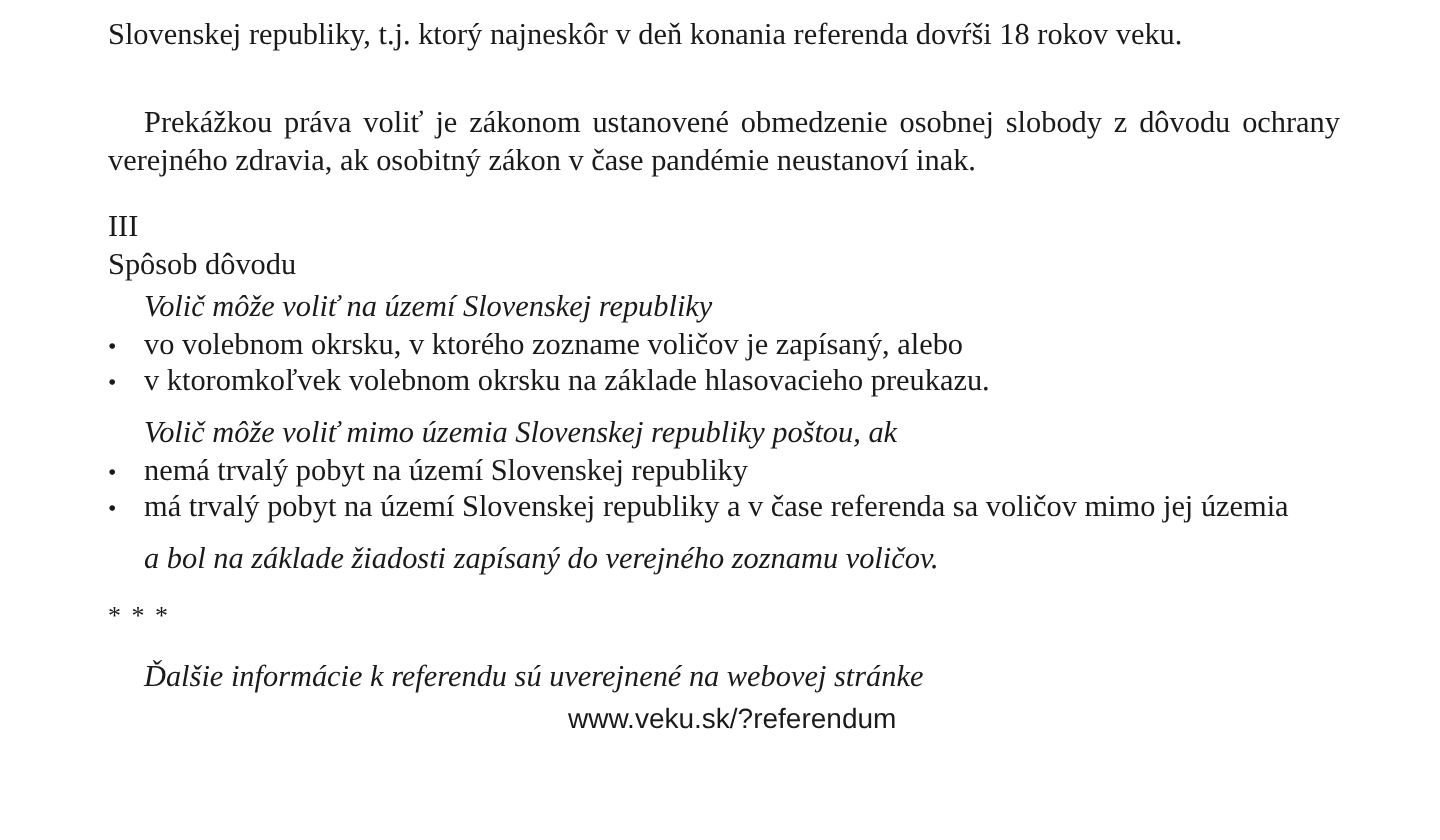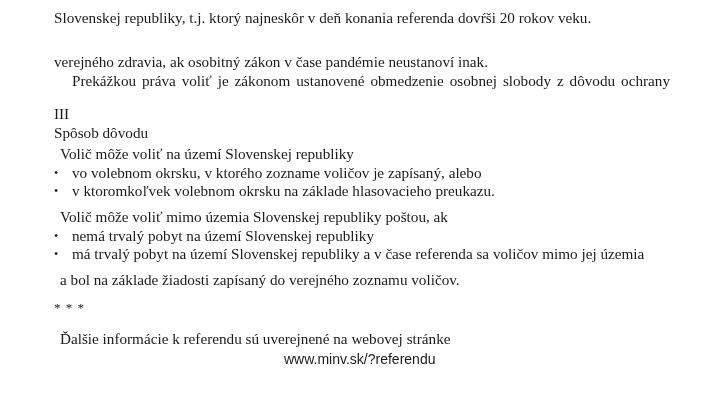--- a/index.html
+++ b/index.html
@@ -45,23 +45,24 @@
     }
     .center {
       position: absolute;
       left: 0;
       width: 616px;
       text-align: left;
       margin: 0;
     }
     .plain {
       position: absolute;
-      left: 6px;
+      left: 18px;
       margin: 0;
       white-space: nowrap;
+      font-style: italic;
     }
     ul.bullets {
       position: absolute;
       left: 0;
       margin: 0;
       padding: 0;
       list-style: none;
     }
     ul.bullets li {
       position: relative;
@@ -83,26 +84,26 @@
       white-space: nowrap;
       margin: 0;
     }
   </style>
 </head>
 <body>
 
 <div class="page">
 
   <p class="para" style="top:8px;">
-    <span class="line last">Slovenskej republiky, t.j. ktorý najneskôr v deň konania referenda dovŕši 20 rokov veku.</span>
+    <span class="line last">Slovenskej republiky, t.j. ktorý najneskôr v deň konania referenda dovŕši 18 rokov veku.</span>
   </p>
 
   <p class="para" style="top:52px;">
+    <span class="line indent">Prekážkou práva voliť je zákonom ustanovené obmedzenie osobnej slobody z dôvodu ochrany</span>
     <span class="line last">verejného zdravia, ak osobitný zákon v čase pandémie neustanoví inak.</span>
-    <span class="line indent">Prekážkou práva voliť je zákonom ustanovené obmedzenie osobnej slobody z dôvodu ochrany</span>
   </p>
 
   <p class="center" style="top:105px;">III</p>
   <p class="center" style="top:124px;">Spôsob dôvodu</p>
 
   <p class="plain" style="top:145px;">Volič môže voliť na území Slovenskej republiky</p>
   <ul class="bullets" style="top:164px;">
     <li>
       <span class="bullet">•</span>
       <span>vo volebnom okrsku, v ktorého zozname voličov je zapísaný, alebo</span>
@@ -122,15 +123,15 @@
     <li>
       <span class="bullet">•</span>
       <span>má trvalý pobyt na území Slovenskej republiky a v čase referenda sa voličov mimo jej územia</span>
     </li>
   </ul>
   <p class="plain" style="top:271px;">a bol na základe žiadosti zapísaný do verejného zoznamu voličov.</p>
 
   <p class="center" style="top:300px; font-size:13px; letter-spacing:1px;">* * *</p>
 
   <p class="plain" style="top:330px;">Ďalšie informácie k referendu sú uverejnené na webovej stránke</p>
-  <p class="url" style="top:351px;">www.minv.sk/?referendu</p>
+  <p class="url" style="top:351px;">www.veku.sk/?referendum</p>
 
 </div>
 
 </body></html>

